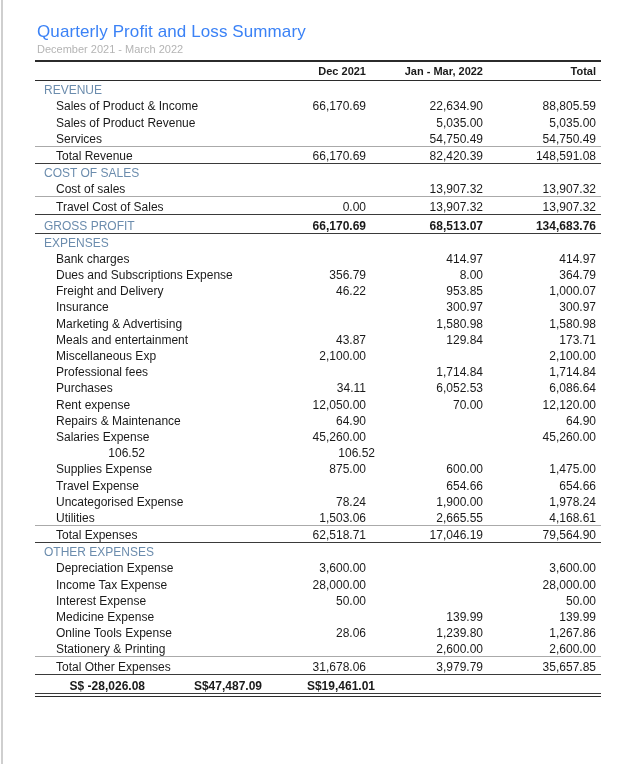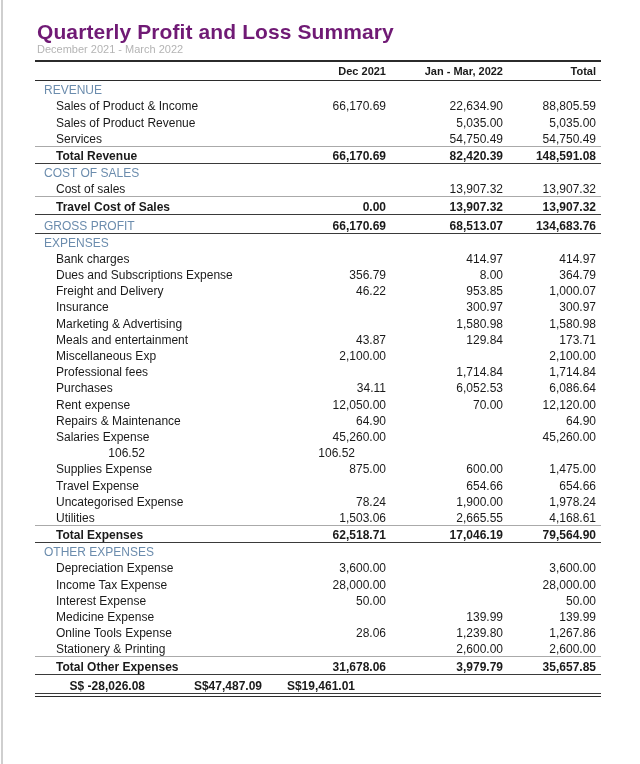--- a/index.html
+++ b/index.html
@@ -11,21 +11,21 @@
     -webkit-font-smoothing: antialiased;
   }
   .page { position: relative; width: 640px; height: 764px; background:#fff; }
   .page-edge {
     position: absolute; left: 1px; top: 0; width: 2px; height: 764px;
     background: #cfcfcf;
   }
   .doc { position: absolute; left: 35px; top: 22px; width: 566px; color:#1a1a1a; }
 
   .title {
-    font-size: 21px; font-weight: bold; color: #701a75;
+    font-size: 17px; font-weight: normal; color: #3b82f6;
     margin: 0 0 1px 2px; line-height: 20px; letter-spacing: 0.1px;
   }
   .subtitle {
     font-size: 11px; color: var(--subtitle, #b4b4b4);
     margin: 0 0 4px 2px; line-height: 13px;
   }
 
   .tbl { width: 100%; }
   .thead {
     display: flex; align-items: center; box-sizing: border-box;
@@ -35,26 +35,26 @@
     font-weight: bold; font-size: 11px;
   }
   .row {
     display: flex; align-items: flex-end; box-sizing: border-box;
     height: 16.2px; font-size: 12px; white-space: nowrap;
   }
   .c-label { flex: 1; padding-left: 21px; overflow: hidden; }
   .cell { text-align: right; }
   .c1 { width: 110px; }
   .c2 { width: 117px; }
-  .c3 { width: 93px; padding-right: 5px; }
+  .c3 { width: 93px; padding-right: 5px; margin-left: 20px; }
 
   .row.section .c-label { padding-left: 9px; color: var(--section, #6b8cad); }
 
   .row.total {
-    font-weight: bold; height: 18.2px;
+    font-weight: normal; height: 18.2px;
     border-top: 1px solid #aaaaaa;
     border-bottom: 1px solid #3a3a3a;
   }
   .row.summary { height: 19px; border-bottom: 1px solid #3a3a3a; }
   .row.summary .c-label { padding-left: 9px; color: var(--section, #6b8cad); }
   .row.summary .cell { font-weight: bold; }
 
   .double-rule { height: 2px; border-bottom: 1px solid #2b2b2b; }
 </style>
 </head>

